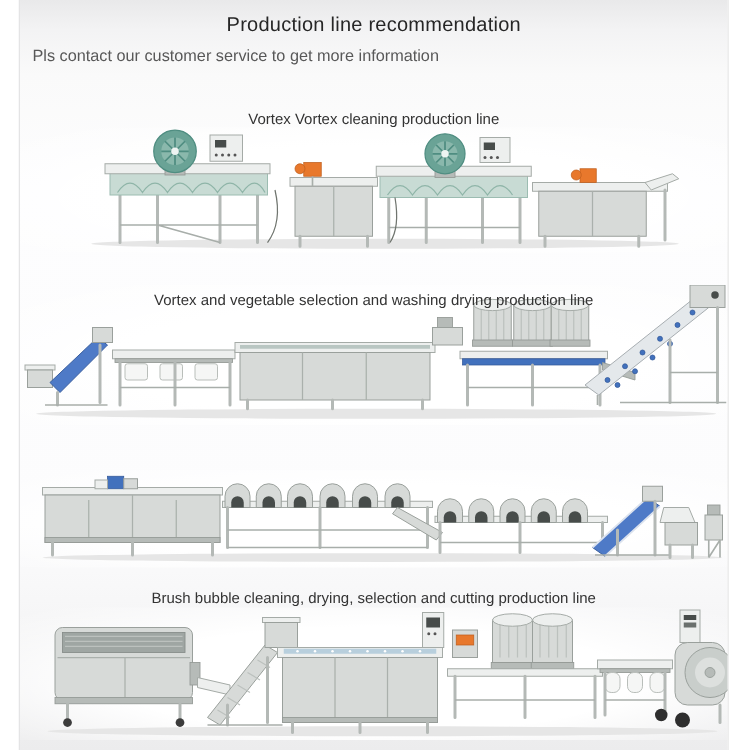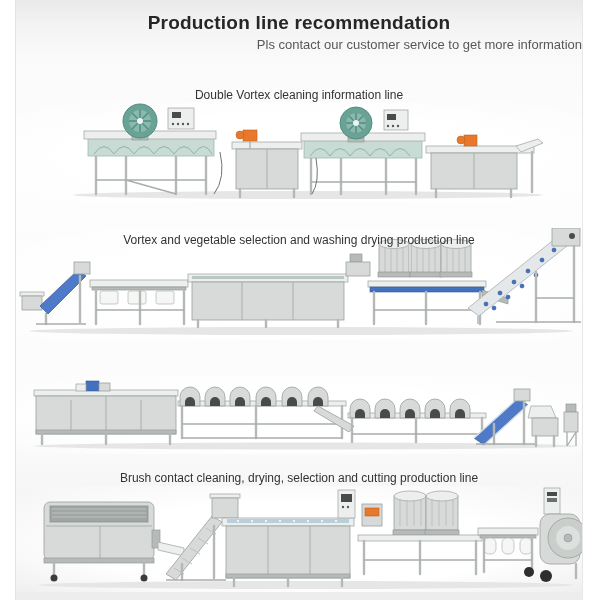--- a/index.html
+++ b/index.html
@@ -2,22 +2,22 @@
 <html><head>
 <meta charset="utf-8">
 <style>
   html,body{margin:0;padding:0;background:#ffffff;width:600px;height:600px;overflow:hidden;
     font-family:"Liberation Sans",sans-serif;}
   .page{position:relative;width:600px;height:600px;background:#ffffff;}
   .panel{position:absolute;left:15px;top:0;width:566px;height:600px;
     background:linear-gradient(180deg,#e9e9ea 0%,#f3f3f4 4%,#fafafa 10%,#fdfdfe 25%,#fcfcfd 70%,#f1f1f2 92%,#ececed 100%);
     border-left:1px solid #e4e4e5;border-right:1px solid #e7e7e8;}
   .hdr-title{position:absolute;left:0;top:12px;width:100%;text-align:center;
-    font-size:19px;font-weight:bold;color:#262626;letter-spacing:.2px;}
-  .hdr-sub{position:absolute;left:0;top:37px;width:100%;text-align:right;
+    font-size:16px;font-weight:normal;color:#262626;letter-spacing:.2px;}
+  .hdr-sub{position:absolute;left:10px;top:37px;width:100%;text-align:left;
     font-size:13px;color:#585858;}
   .caption{position:absolute;left:0;width:100%;text-align:center;font-size:12px;color:#333333;z-index:3;}
   .cap1{top:88px}.cap2{top:233px}.cap3{top:359px}.cap4{top:471px}
   .m{position:absolute;left:0;width:566px;z-index:2;
     background:radial-gradient(ellipse at 50% 55%, #ffffff 52%, rgba(255,255,255,0) 96%);}
   .m1{top:102px;height:100px}.m2{top:228px;height:112px}.m3{top:376px;height:78px}.m4{top:486px;height:106px}
   
   .st{fill:#d7dad8;stroke:#9aa09c;stroke-width:.8}
   .stl{fill:#edefee;stroke:#a5aba7;stroke-width:.8}
   .std{fill:#b6bbb8;stroke:#949a96;stroke-width:.7}
@@ -41,21 +41,21 @@
 </style>
 </head>
 <body>
 
 <div class="page">
   <div class="panel">
 
     <div class="hdr-title">Production line recommendation</div>
     <div class="hdr-sub">Pls contact our customer service to get more information</div>
 
-    <div class="caption cap1">Double Vortex cleaning information line</div>
+    <div class="caption cap1">Vortex Vortex cleaning production line</div>
     <svg class="m m1" viewBox="0 0 566 100" xmlns="http://www.w3.org/2000/svg">
       <ellipse class="shadow" cx="292" cy="93" rx="235" ry="4"></ellipse>
 
       <g>
         <path class="leg" d="M80,54 V92 M190,54 V92 M110,54 V92 M160,54 V92"></path>
         <path class="legTh" d="M80,78 H190 M110,78 L160,92"></path>
         <rect class="tank" x="72" y="36" width="126" height="18"></rect>
         <path class="arc" d="M78,52 q10,-15 20,0 q10,-15 20,0 q10,-15 20,0 q10,-15 20,0 q10,-15 20,0 q10,-15 18,0"></path>
         <rect class="stl" x="68" y="29" width="132" height="8"></rect>
         <rect class="std" x="116" y="33" width="16" height="5"></rect>
@@ -288,21 +288,21 @@
       <g>
         <polygon class="stl" points="515,30 535,30 540,42 512,42"></polygon>
         <rect class="st" x="516" y="42" width="26" height="18"></rect>
         <path class="leg" d="M520,60 V70 M538,60 V70"></path>
         <rect class="std" x="550" y="28" width="10" height="8"></rect>
         <rect class="st" x="548" y="36" width="14" height="20"></rect>
         <path class="legTh" d="M551,56 V70 M560,56 V70 M551,70 L560,56"></path>
       </g>
     </svg>
 
-    <div class="caption cap4">Brush contact cleaning, drying, selection and cutting production line</div>
+    <div class="caption cap4">Brush bubble cleaning, drying, selection and cutting production line</div>
     <svg class="m m4" viewBox="0 0 566 106" xmlns="http://www.w3.org/2000/svg">
       <ellipse class="shadow" cx="290" cy="99" rx="268" ry="4"></ellipse>
 
       <g>
         <rect class="st" x="28" y="16" width="110" height="58" rx="6"></rect>
         <rect x="34" y="20" width="98" height="16" fill="#9fa6a3" stroke="#878d8a" stroke-width=".7"></rect>
         <path class="ridge" d="M36,23 H130 M36,27 H130 M36,31 H130"></path>
         <path class="seam" d="M30,40 H136 M84,40 V72"></path>
         <rect class="std" x="28" y="72" width="110" height="5"></rect>
         <path class="leg" d="M38,77 V89 M128,77 V89"></path>

